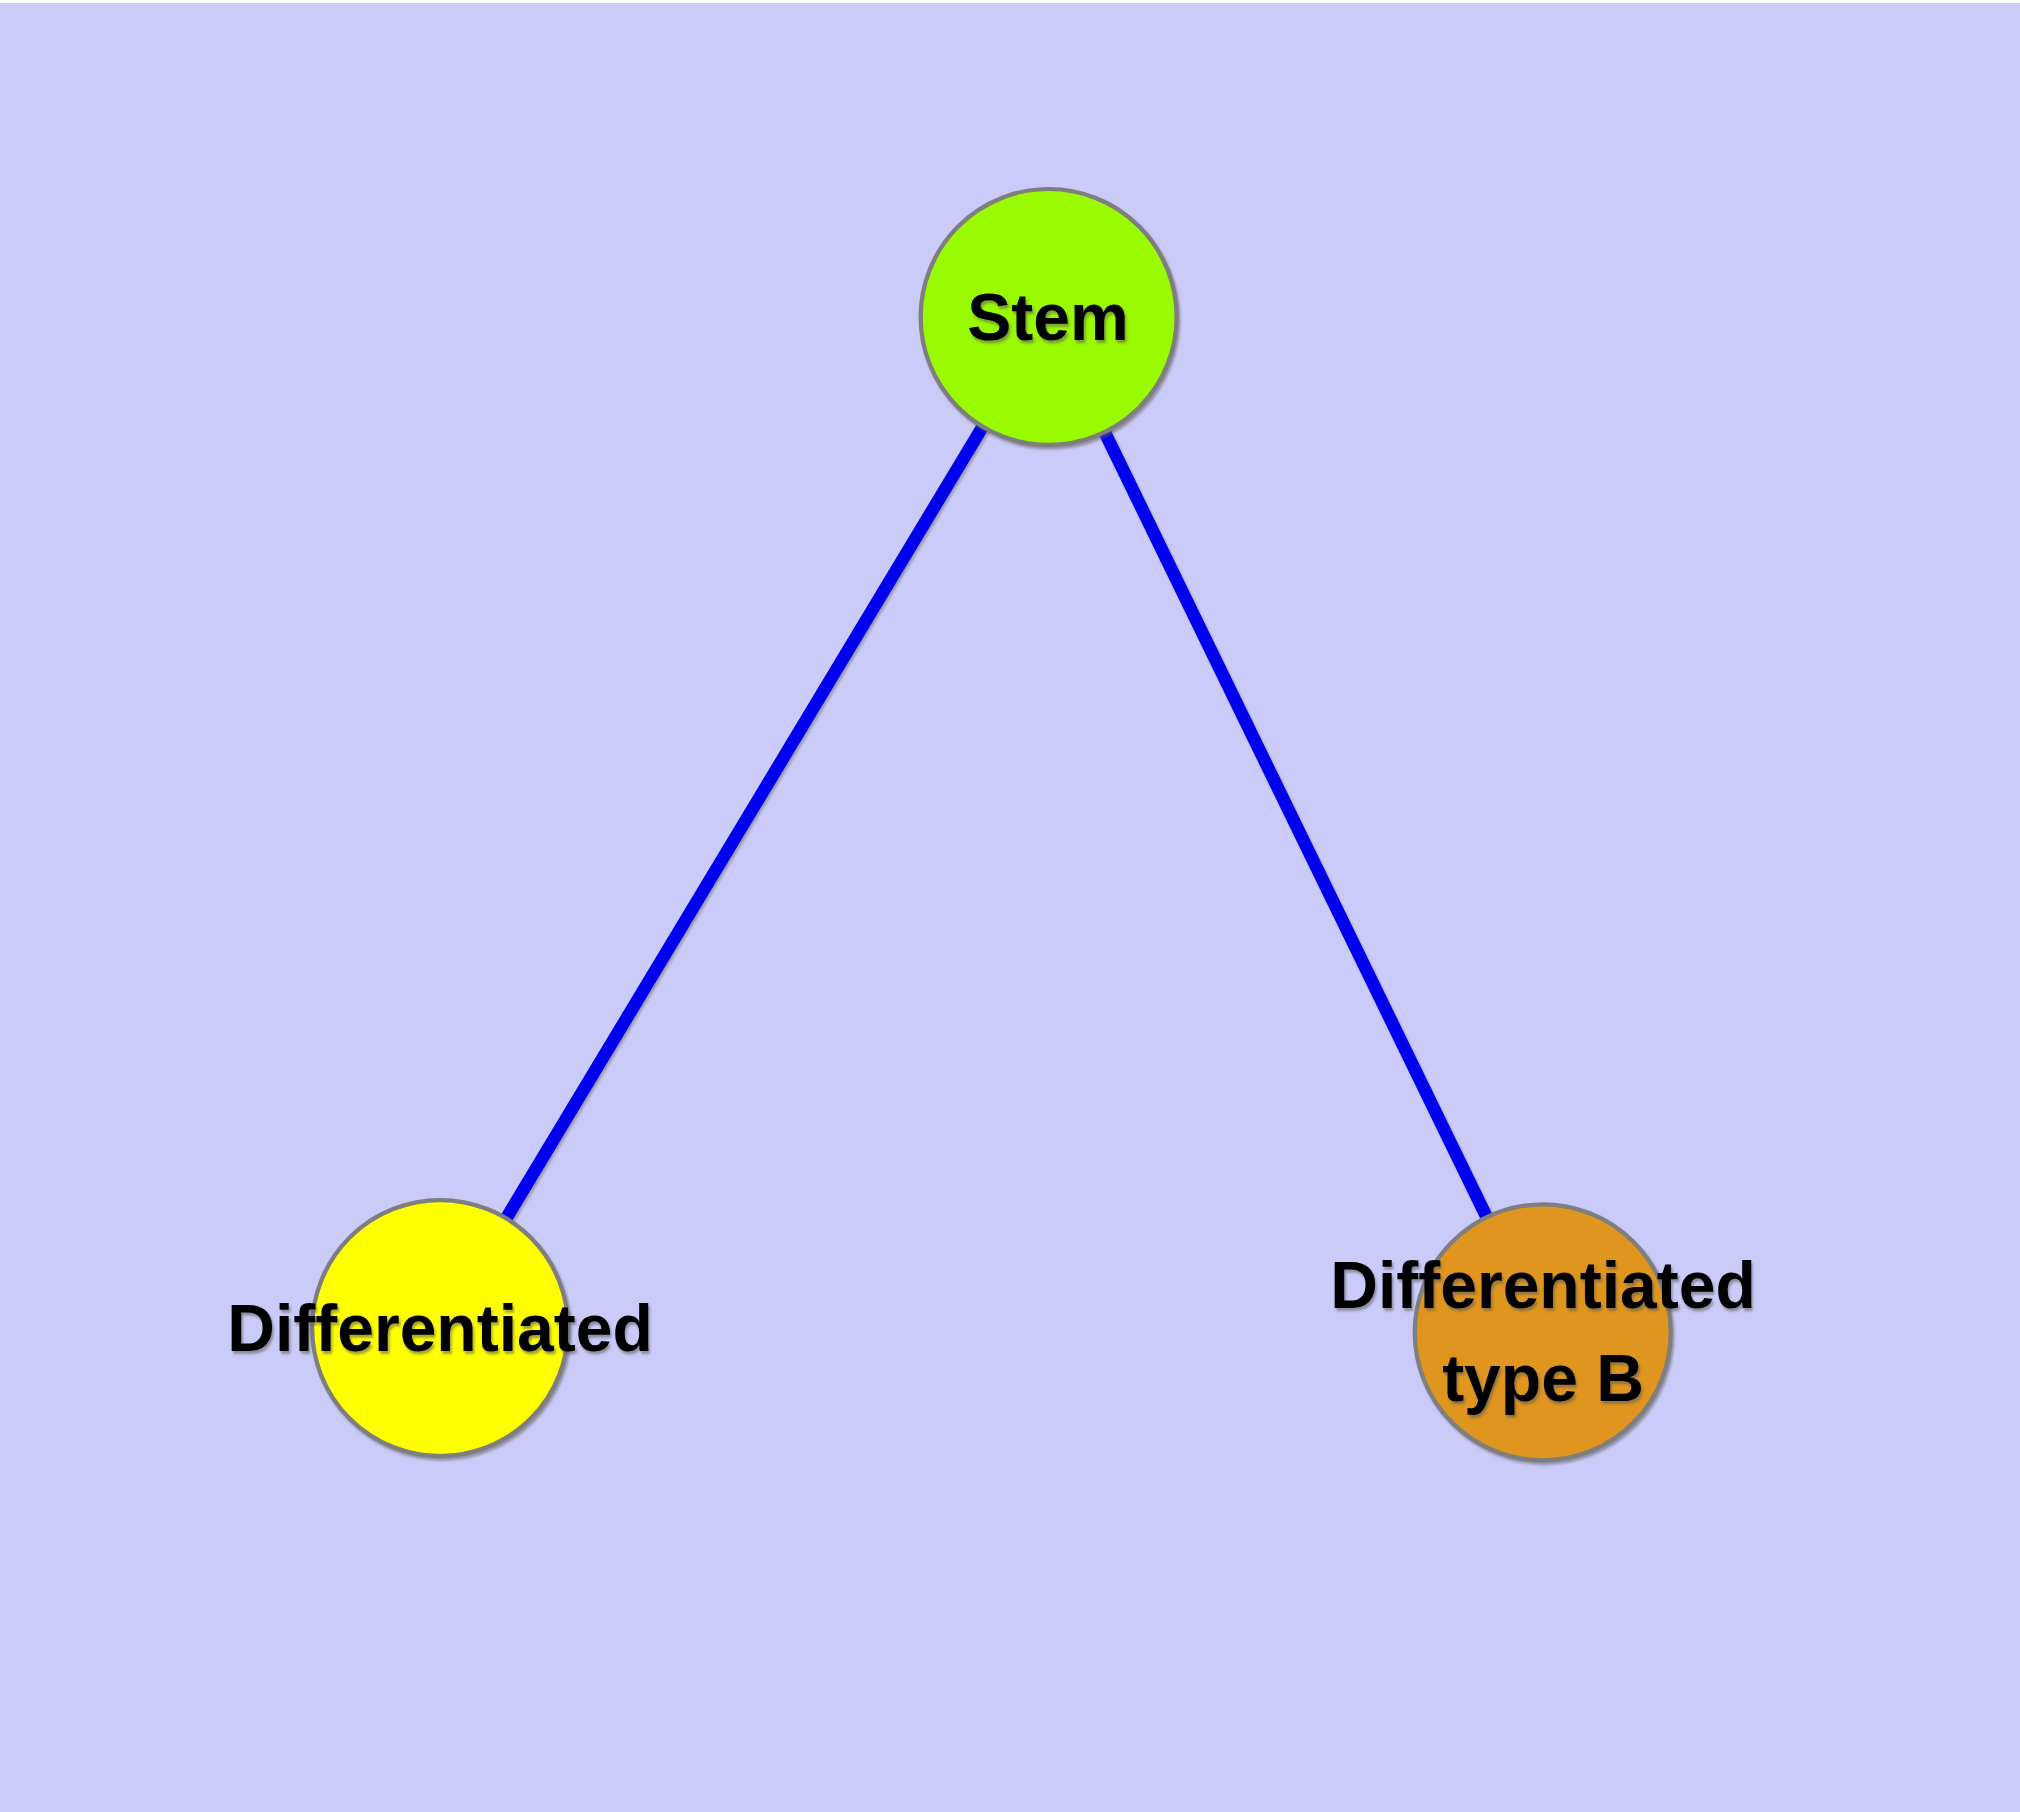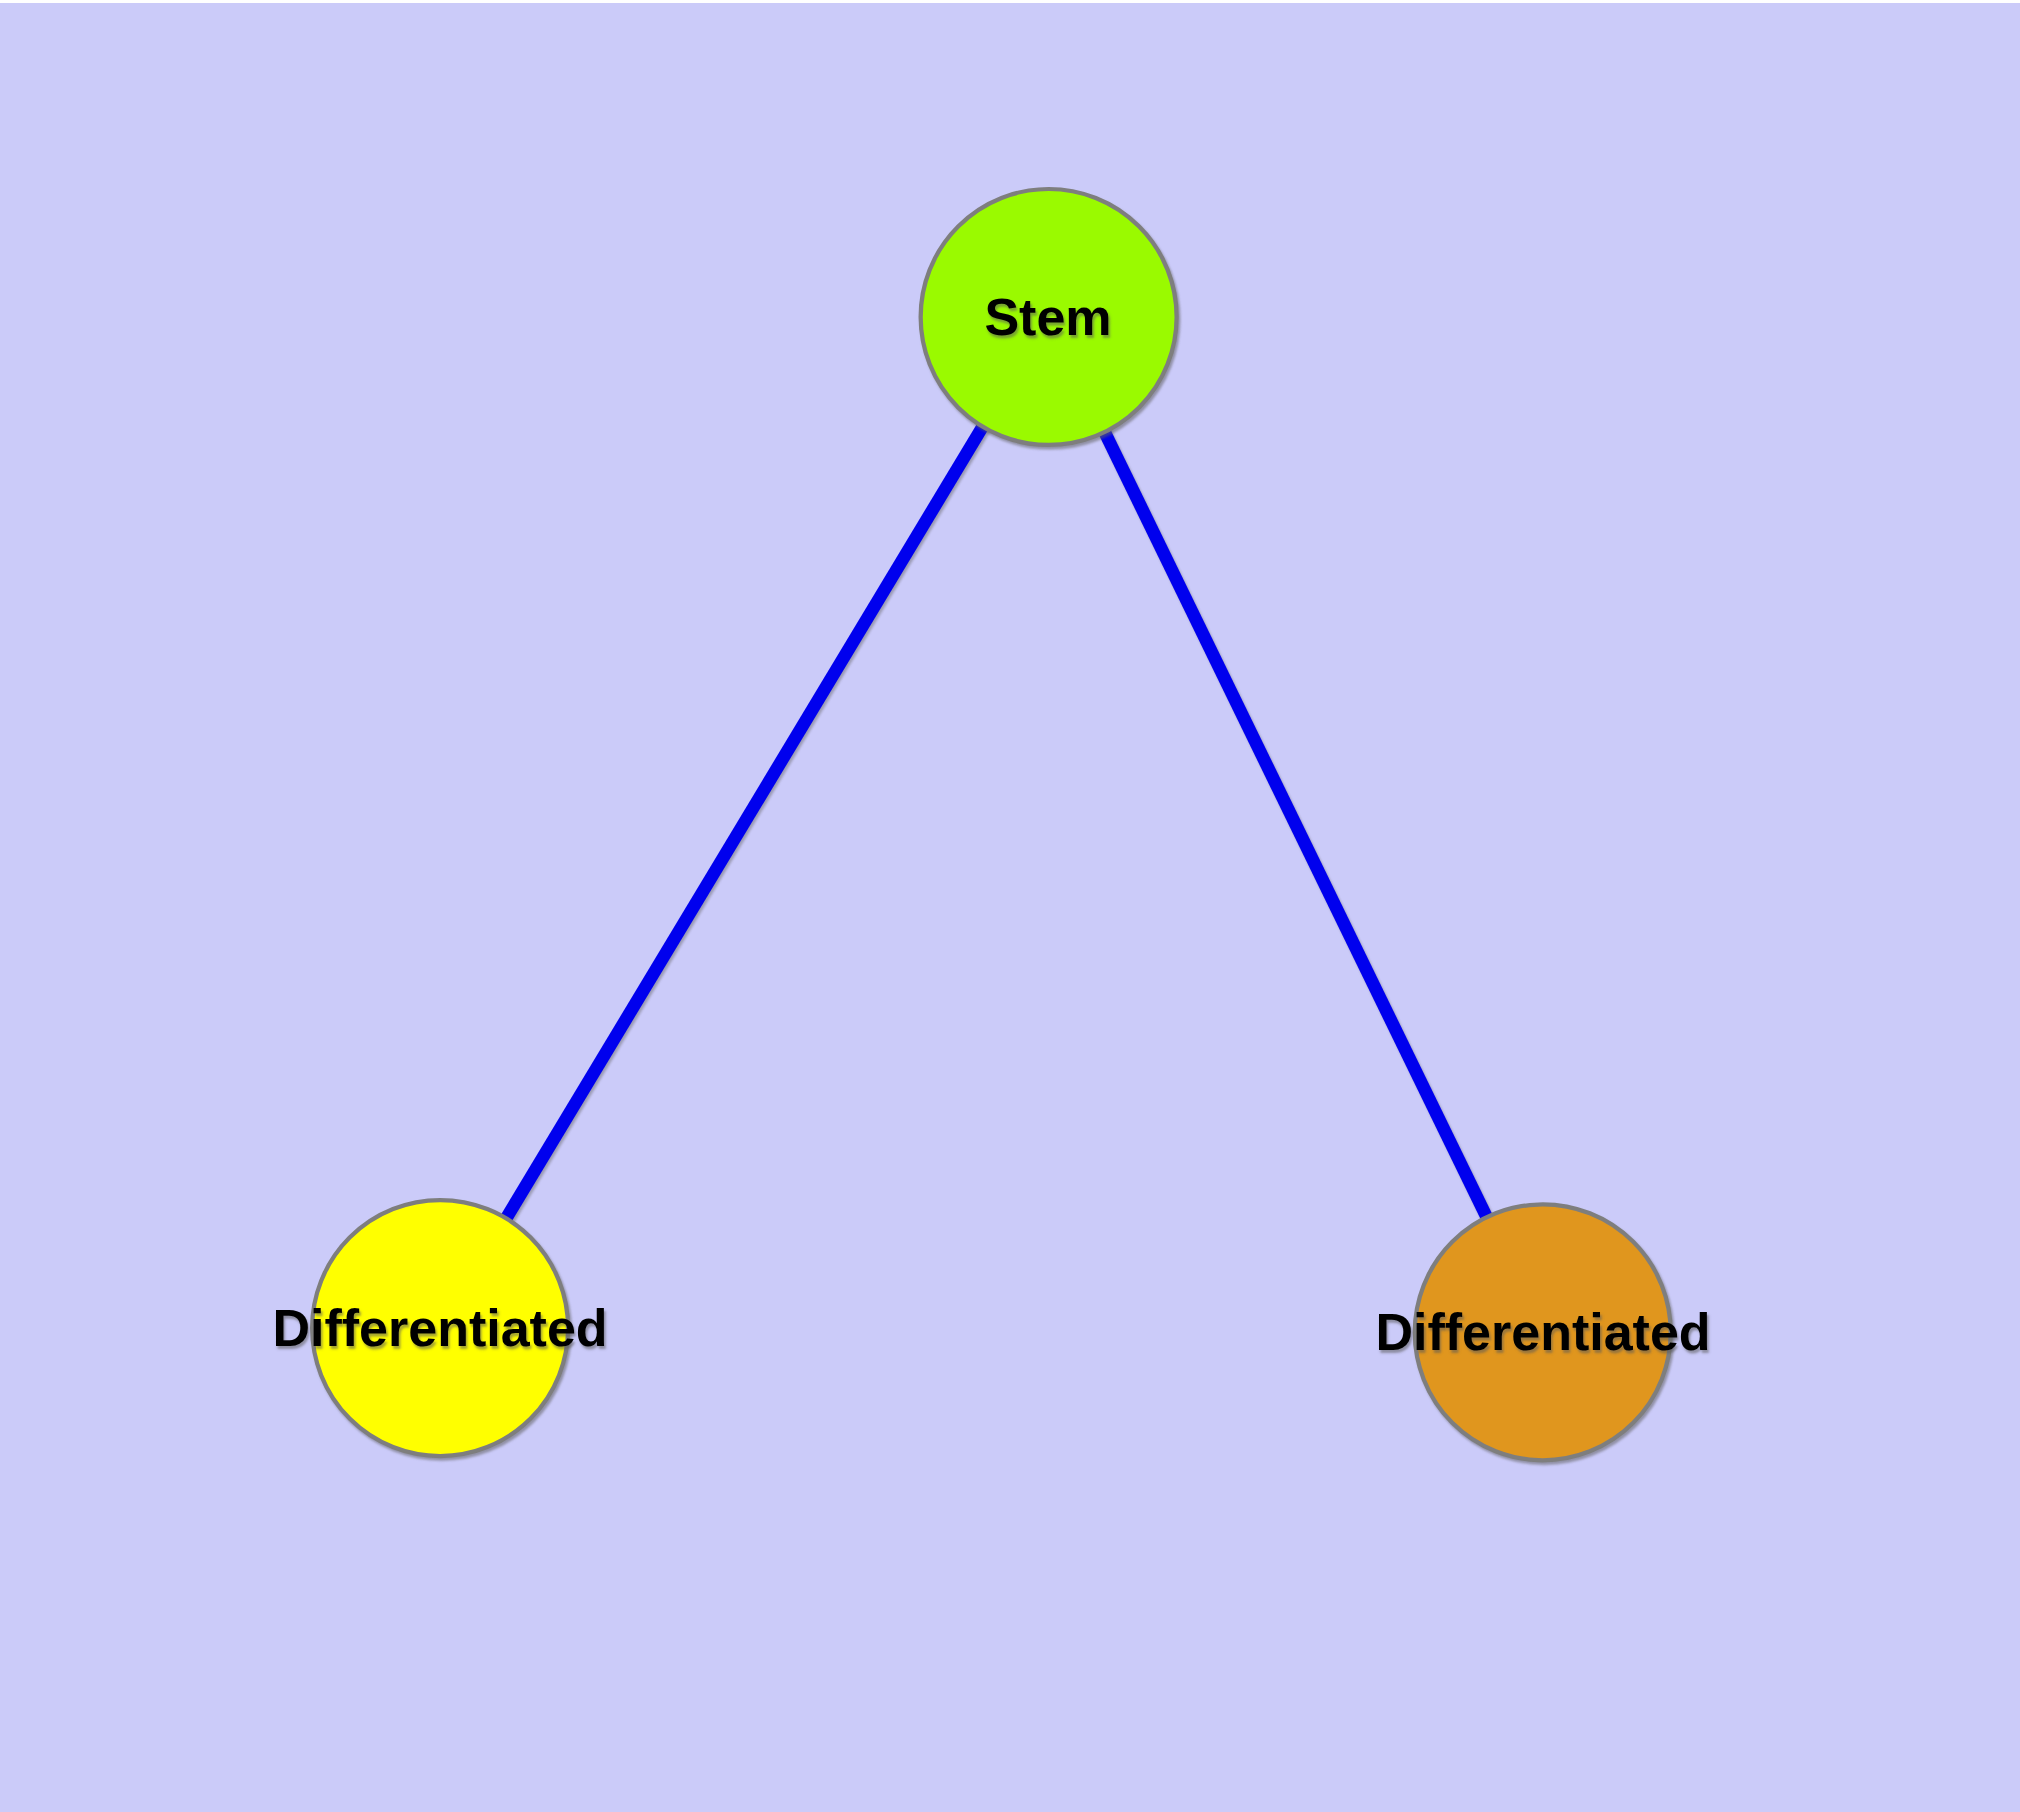--- a/index.html
+++ b/index.html
@@ -38,21 +38,21 @@
   .node-circle {
     stroke-width: 5;
     filter: drop-shadow(2px 3px 1.5px rgba(96,96,96,0.55));
   }
   .node-label {
     position: absolute;
     transform: translate(-50%, -50%);
     text-align: center;
     font-family: "Liberation Sans", sans-serif;
     font-weight: bold;
-    font-size: 52px;
+    font-size: 66px;
     line-height: 93px;
     color: #000000;
     white-space: nowrap;
     text-shadow: 1.7px 3.4px 2.5px rgba(90,90,90,0.55);
   }
   .node-label .line {
     display: block;
   }
 </style>
 </head>
@@ -74,16 +74,17 @@
   <div class="node-label" style="left:1048px; top:317px;">
     <span class="line">Stem</span>
   </div>
 
   <div class="node-label" style="left:440px; top:1328px;">
     <span class="line">Differentiated</span>
   </div>
 
   <div class="node-label" style="left:1543px; top:1332px;">
     <span class="line">Differentiated</span>
+    <span class="line">type B</span>
   </div>
 
 </div>
 
 
 </body></html>

